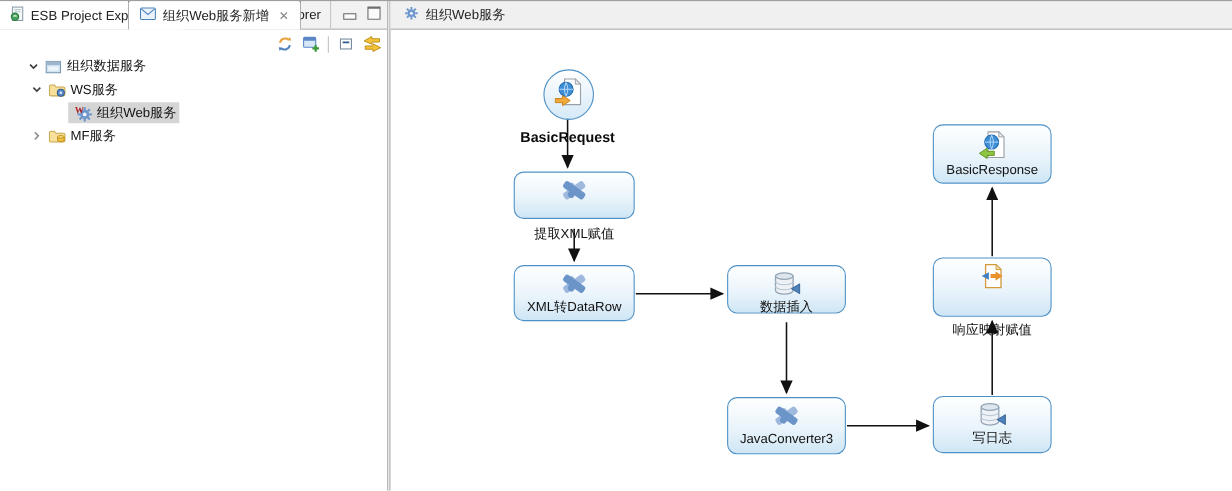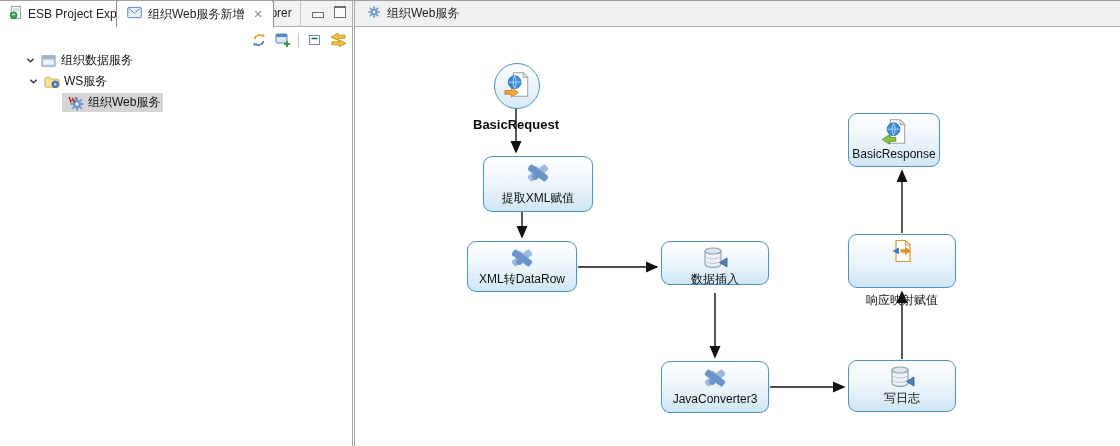--- a/index.html
+++ b/index.html
@@ -45,27 +45,27 @@
   .etab.active{left:116px;background:#fff;border:1px solid #8f8f8f;border-bottom:none;
     border-radius:3px 3px 0 0;height:27px;z-index:2;}
   .canvas{position:absolute;left:356px;top:28px;width:764px;height:418px;background:#fff;}
 
   
   .node{position:absolute;display:flex;flex-direction:column;align-items:center;
     justify-content:space-between;padding:4px 2px 6px;box-sizing:border-box;
     background:linear-gradient(180deg,#feffff 0%,#eaf4fb 55%,#cfe6f5 100%);
     border:1px solid #4e91c6;border-radius:9px;font-size:12px;color:#101010;z-index:5;cursor:pointer;}
   .node .nlabel{line-height:13px;}
-  .n1{left:483px;top:156px;width:110px;height:56px;}
+  .n1{left:467px;top:156px;width:110px;height:43px;gap:18px;}
   .n2{left:467px;top:241px;width:110px;height:51px;}
   .n3{left:661px;top:241px;width:108px;height:44px;}
   .n4{left:661px;top:361px;width:108px;height:52px;}
   .n5{left:848px;top:360px;width:108px;height:52px;}
   .n6{left:848px;top:234px;width:108px;height:54px;gap:28px;}
-  .n7{left:848px;top:113px;width:92px;height:54px;}
+  .n7{left:848px;top:113px;width:108px;height:54px;}
   .start-node{position:absolute;left:494px;top:63px;width:44px;height:44px;border-radius:50%;
     background:linear-gradient(180deg,#ffffff 0%,#e8f3fb 55%,#d6eaf8 100%);
     border:1px solid #4e91c6;display:flex;align-items:center;justify-content:center;z-index:5;cursor:pointer;}
   .start-label{position:absolute;left:446px;top:117px;width:140px;text-align:center;
     font-size:13px;color:#0a0a0a;z-index:5;font-weight:bold;}
   .edges{position:absolute;left:0;top:0;width:1120px;height:446px;z-index:4;pointer-events:none;}
 </style>
 </head>
 <body>
 
@@ -193,20 +193,35 @@
                 </g>
                 <circle cx="9" cy="9" r="1.7" fill="#eef4fb"></circle>
               </g>
               <text x="0" y="7.5" font-size="8.5" font-weight="bold" fill="#b22222" font-family="Liberation Serif,serif">W</text>
             </svg>
         </span>
         <span>组织Web服务</span>
       </span>
     </div>
 
+    <div class="trow ind1">
+      <span class="chev">
+        <svg width="9" height="9" viewBox="0 0 10 10">
+            <polyline points="3,1.5 6.5,5 3,8.5" fill="none" stroke="#8f8f8f" stroke-width="1.6"></polyline>
+          </svg>
+      </span>
+      <span class="ticon">
+        <svg width="16" height="15" viewBox="0 0 17 15">
+            <path d="M1 4.5 q0-1.5 1.5-1.5 h3.2 l1.6 2 h7.2 q1.5 0 1.5 1.5 v5.5 q0 1.5 -1.5 1.5 h-12 q-1.5 0 -1.5 -1.5 z" fill="#f7df9c" stroke="#c9a74e"></path>
+            <path d="M8.8 8.5 v3.2 c0 .8 1.4 1.4 3.2 1.4 s3.2-.6 3.2-1.4 V8.5" fill="#f0c243" stroke="#b8860b" stroke-width="0.8"></path>
+            <ellipse cx="12" cy="8.5" rx="3.2" ry="1.3" fill="#f7da7a" stroke="#b8860b" stroke-width="0.8"></ellipse>
+          </svg>
+      </span>
+      <span>MF服务</span>
+    </div>
 
   </div>
 </div>
 
 <div class="vdivider"></div>
 
 <div class="estrip"></div>
 
 <div class="etab inactive" style="left:357px;">
   <span>

